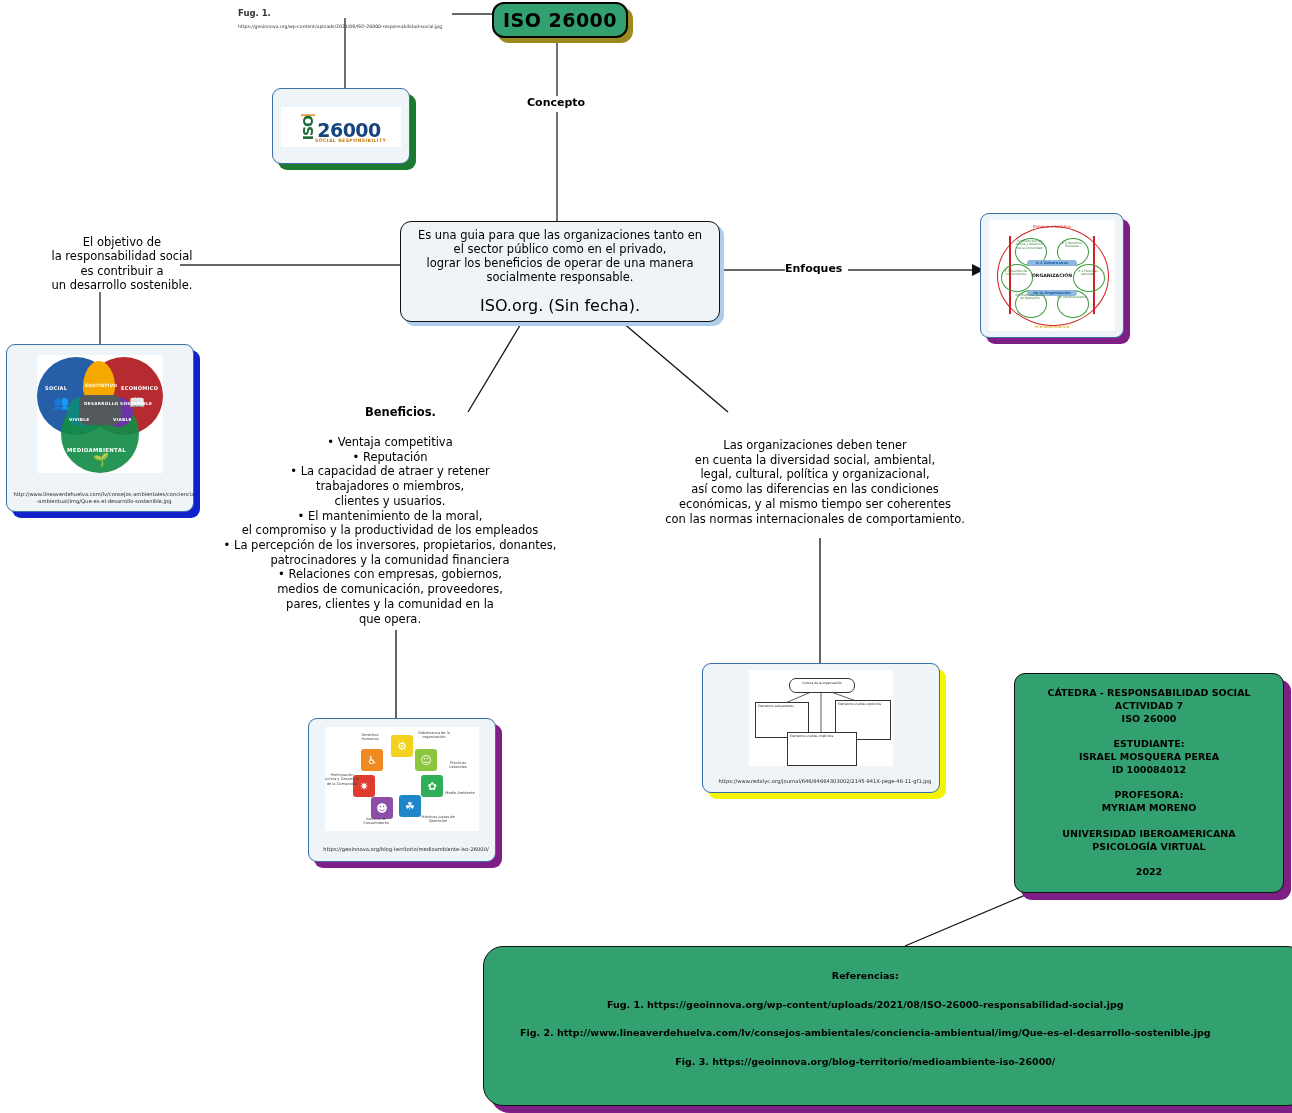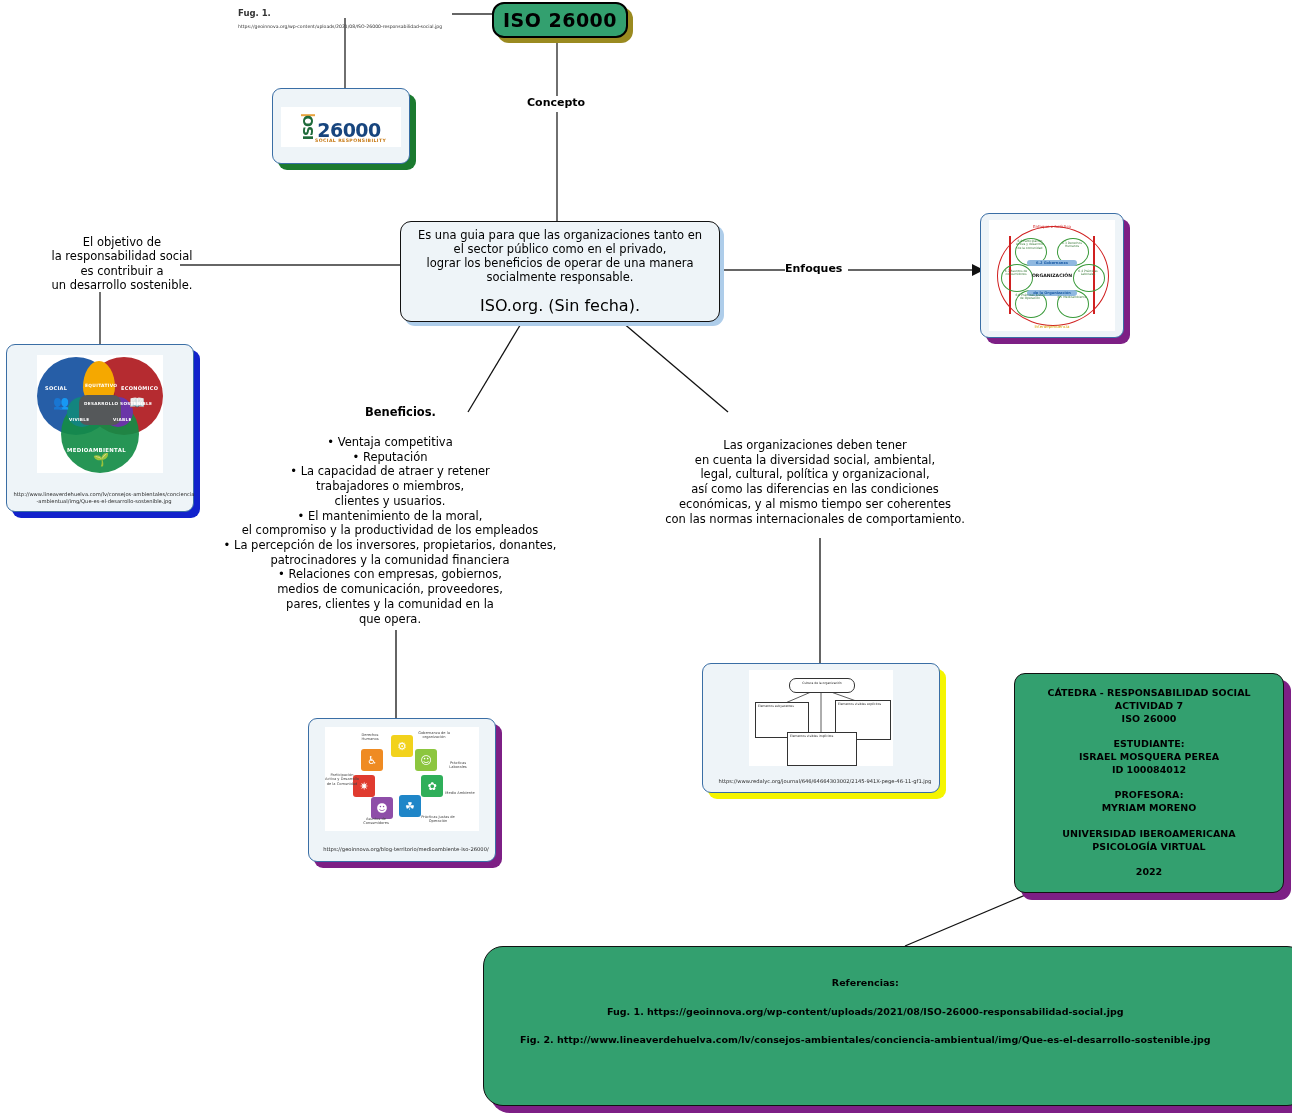--- a/index.html
+++ b/index.html
@@ -361,15 +361,16 @@
 </div>
 
 <div class="abs" id="refs-box">
   <div class="t">
     <div>Referencias:</div>
     <div>&nbsp;</div>
     <div>Fug. 1. https://geoinnova.org/wp-content/uploads/2021/08/ISO-26000-responsabilidad-social.jpg</div>
     <div>&nbsp;</div>
     <div>Fig. 2. http://www.lineaverdehuelva.com/lv/consejos-ambientales/conciencia-ambientual/img/Que-es-el-desarrollo-sostenible.jpg</div>
     <div>&nbsp;</div>
+    <div>Fig. 3. https://geoinnova.org/blog-territorio/medioambiente-iso-26000/</div>
     <div>&nbsp;</div>
   </div>
 </div>
 
 </body></html>

